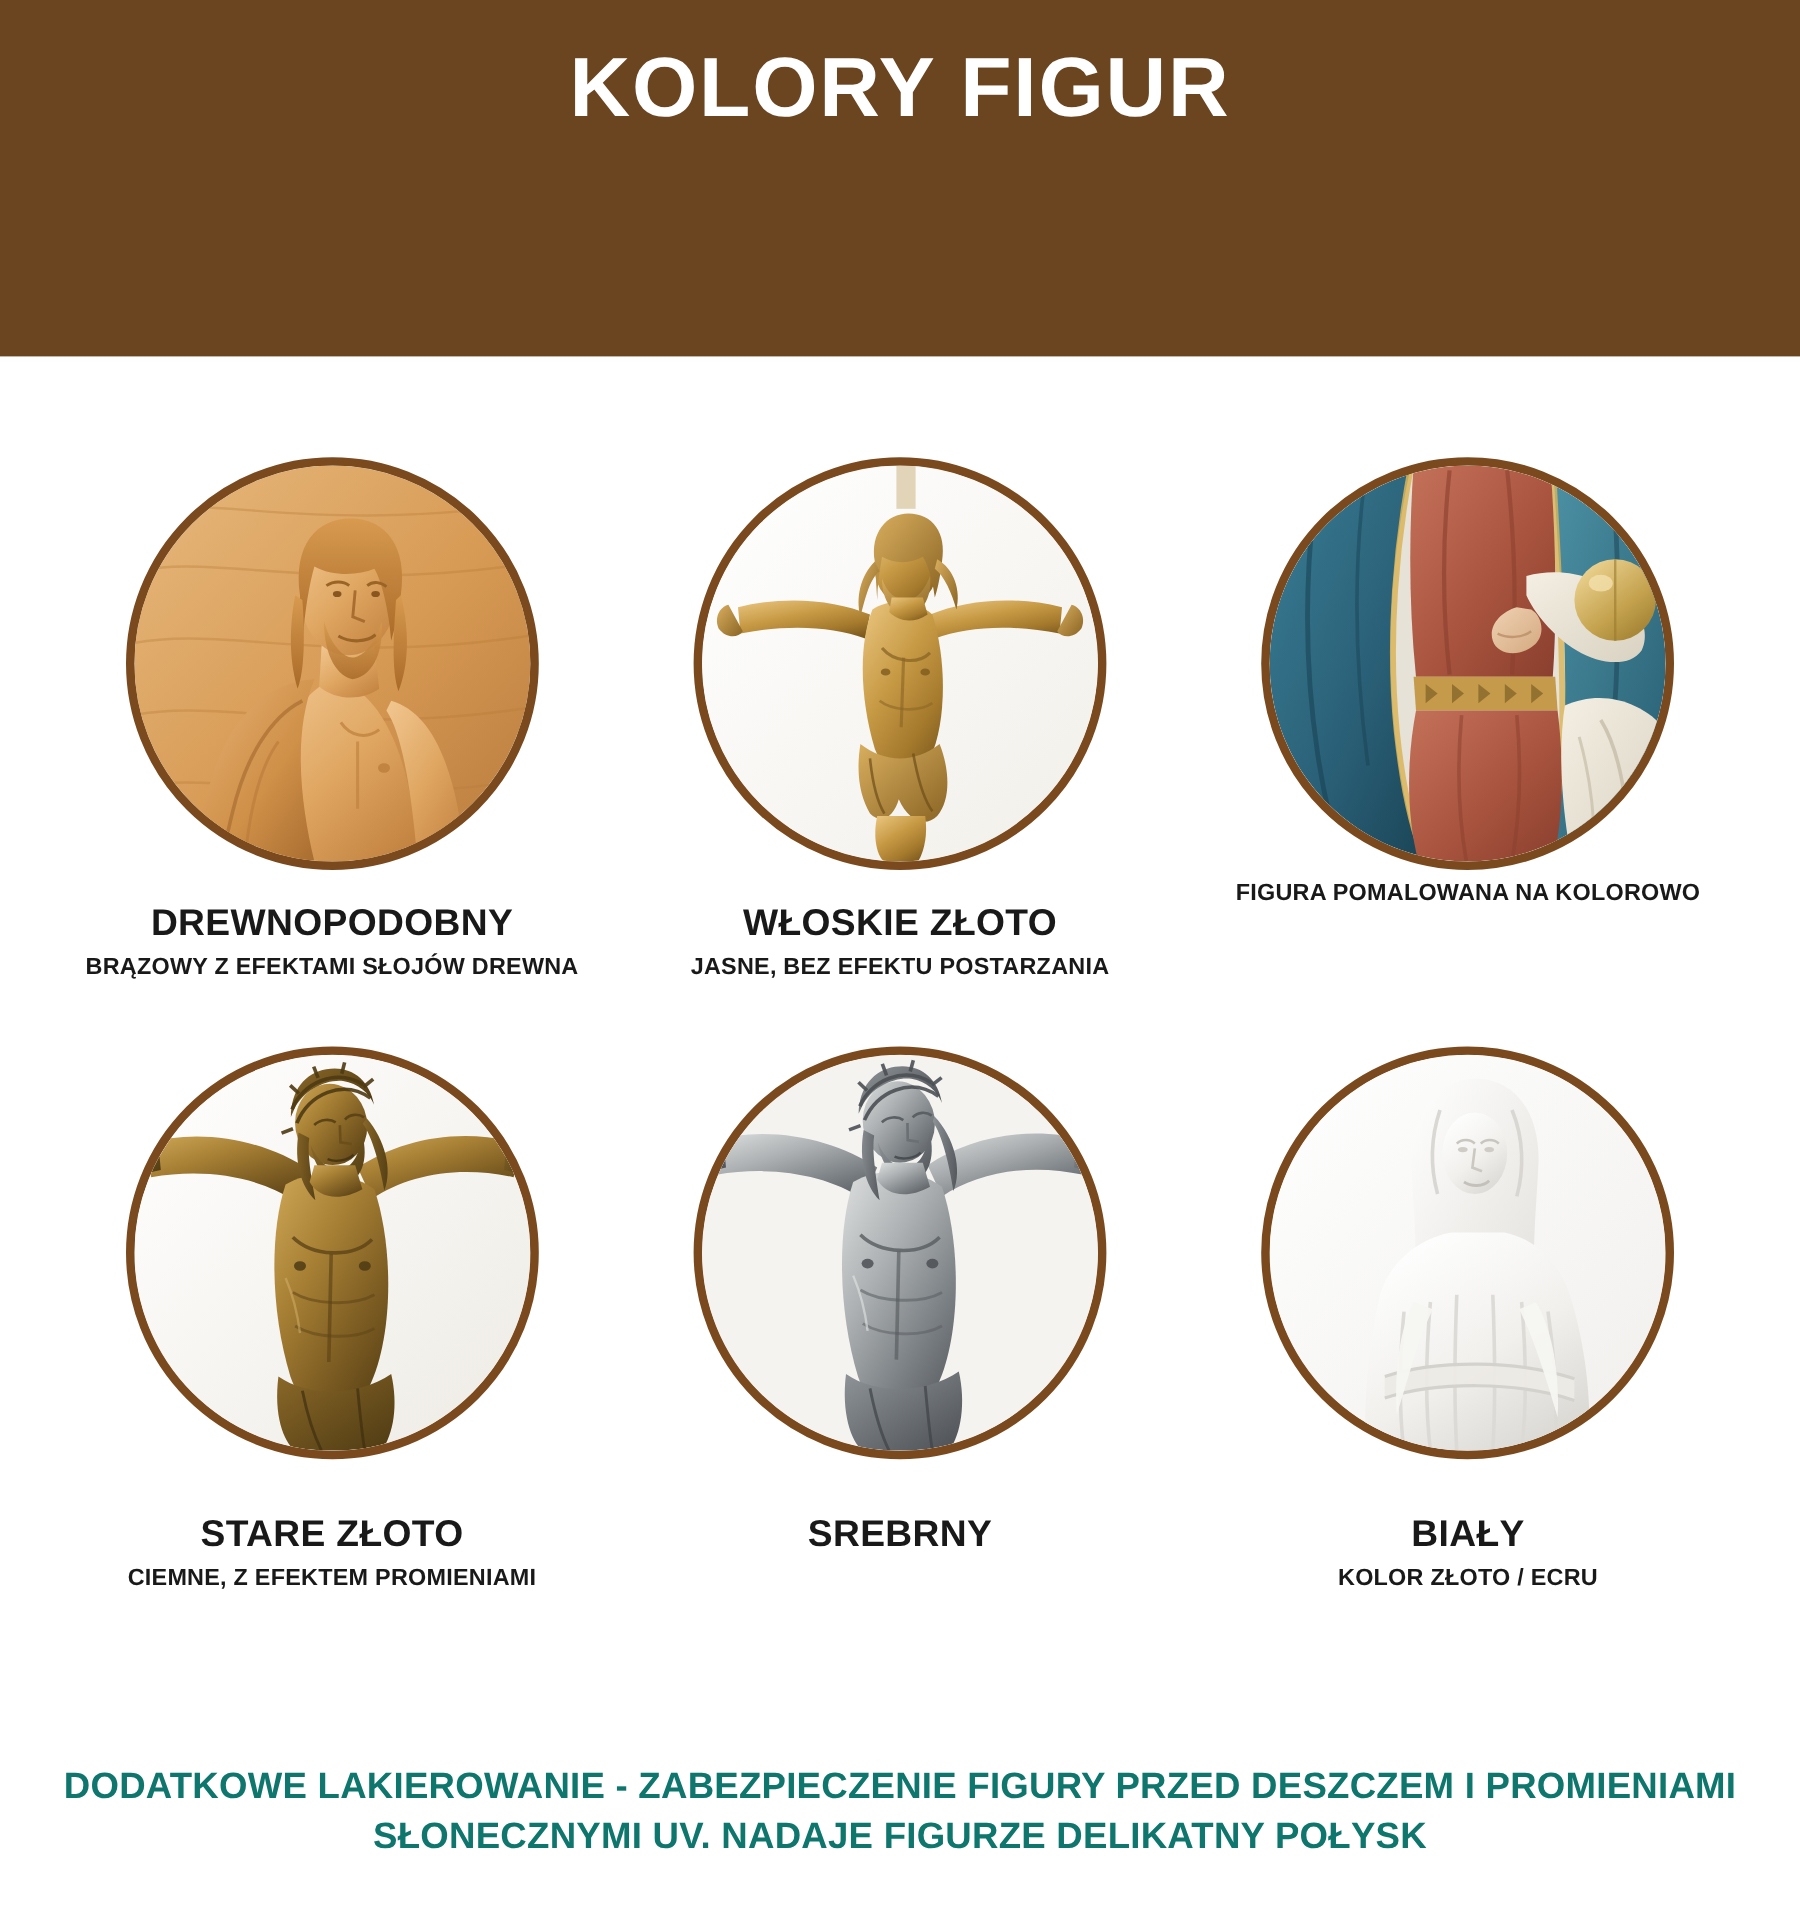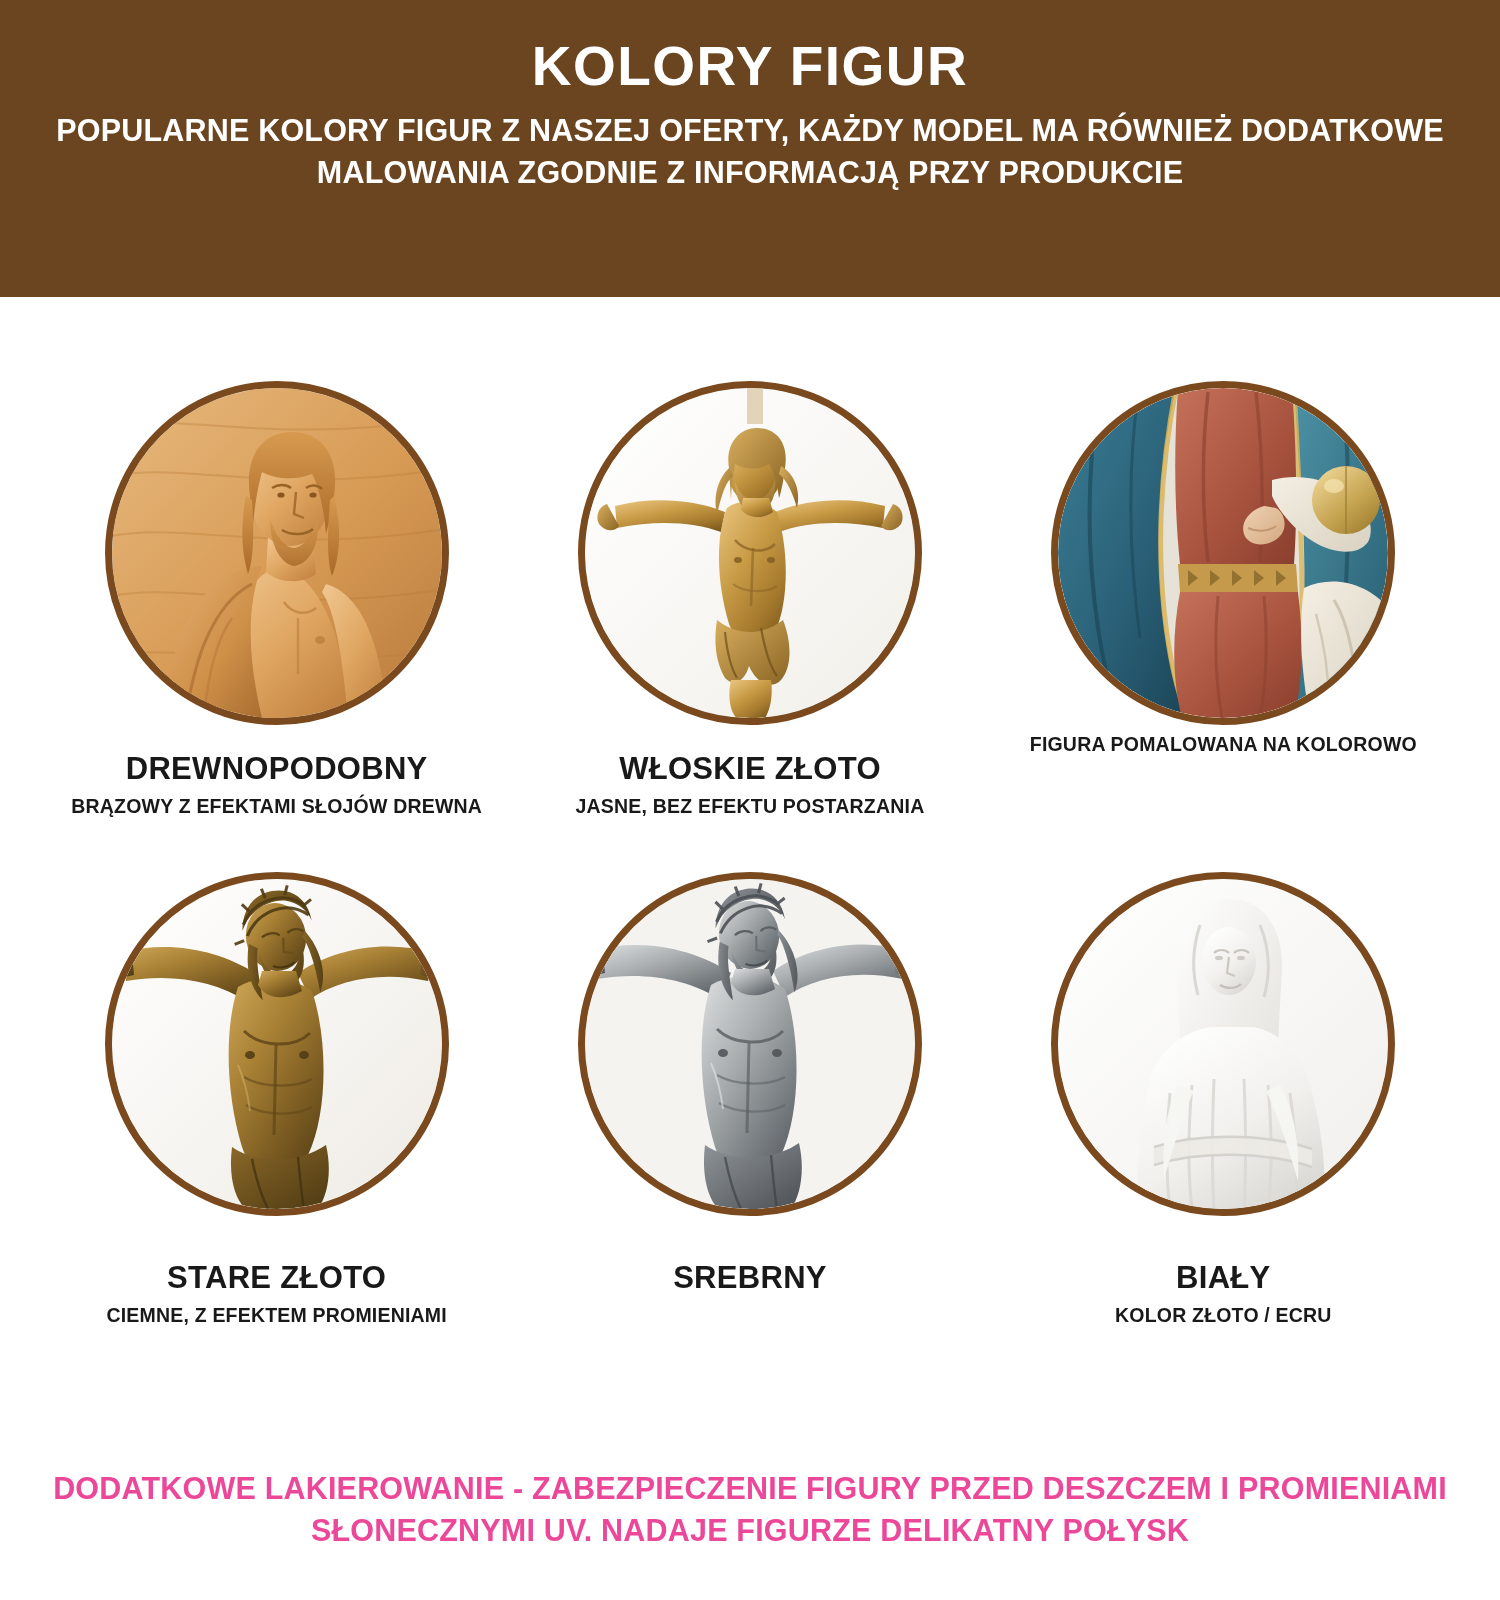--- a/index.html
+++ b/index.html
@@ -19,21 +19,21 @@
   .header {
     background: #6b4420;
     width: 100%;
     height: 297px;
     box-sizing: border-box;
     padding: 38px 40px 0 40px;
     text-align: center;
     color: #ffffff;
   }
   .header-title {
-    font-size: 55px;
+    font-size: 70px;
     font-weight: bold;
     letter-spacing: 1.5px;
     line-height: 1.02;
     margin: 0 0 16px 0;
   }
   .header-subtitle {
     font-size: 30.5px;
     font-weight: bold;
     line-height: 1.36;
     letter-spacing: 0.2px;
@@ -87,38 +87,37 @@
   }
   .row2 .cap-title { margin-top: 44px; }
 
   
   .footer {
     position: absolute;
     left: 0;
     right: 0;
     bottom: 48px;
     text-align: center;
-    color: #ec4899;
+    color: #0f766e;
     font-size: 30.5px;
     font-weight: bold;
     line-height: 1.37;
     letter-spacing: 0.2px;
     padding: 0 36px;
     box-sizing: border-box;
   }
 
   
   .art { position: absolute; inset: 0; width: 100%; height: 100%; display: block; }
 </style>
 </head>
 <body>
 
 <div class="header">
   <h1 class="header-title">KOLORY FIGUR</h1>
-  <p class="header-subtitle">POPULARNE KOLORY FIGUR Z NASZEJ OFERTY, KAŻDY MODEL MA RÓWNIEŻ DODATKOWE MALOWANIA ZGODNIE Z INFORMACJĄ PRZY PRODUKCIE</p>
 </div>
 
 <div class="grid">
 
   <div class="cell">
     <div class="circle-wrap">
       <div class="circle-inner">
         <svg class="art" viewBox="0 0 330 330" preserveAspectRatio="xMidYMid slice">
           <defs>
             <linearGradient id="woodBg" x1="0" y1="0" x2="1" y2="1">

